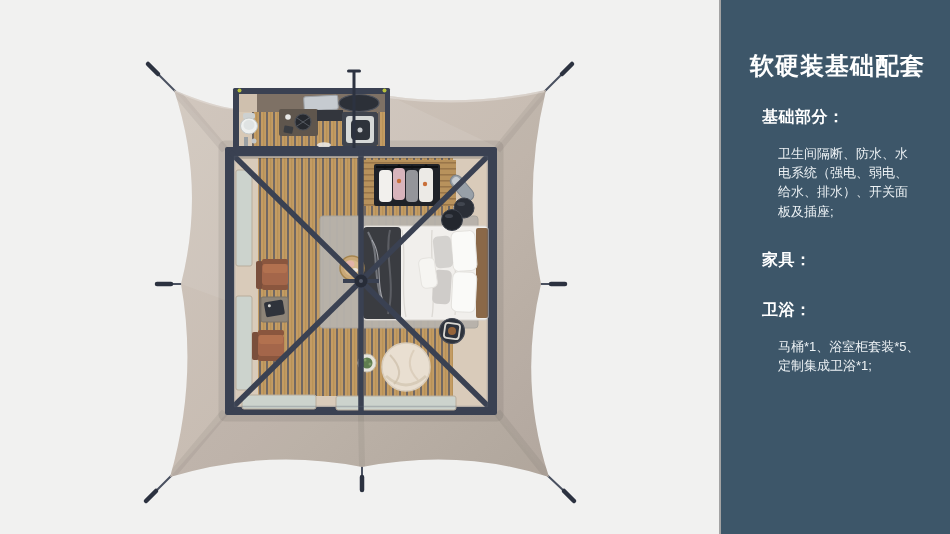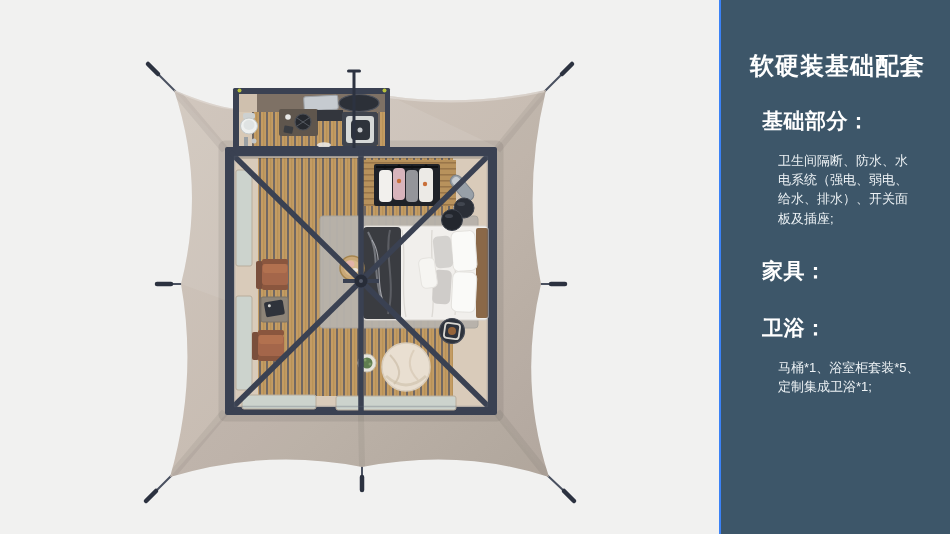--- a/index.html
+++ b/index.html
@@ -9,29 +9,29 @@
     font-family:"Liberation Sans","DejaVu Sans",sans-serif;
   }
   .stage{position:relative;width:950px;height:534px;background:var(--bg,#f1f1f0)}
   .scene{position:absolute;left:0;top:0;width:719px;height:534px}
   .scene svg{display:block}
   .sidebar{
     position:absolute;top:0;right:0;width:231px;height:534px;
     background:var(--sidebar-bg,#3d5669);
     color:var(--sidebar-text,#f4f7f9);
     box-sizing:border-box;
-    border-left:2px solid #3b82f6;
+    border-left:2px solid #a3a3a3;
   }
   .panel-title{
     margin:50px 14px 0 18px;text-align:center;
     font-size:24px;font-weight:700;letter-spacing:1px;color:#ffffff;
   }
   .sections{margin:25px 14px 0 41px}
   .section{margin-bottom:29px}
-  .section h3{margin:0 0 5px 0;font-size:21px;font-weight:700;color:#ffffff;letter-spacing:.5px}
+  .section h3{margin:0 0 5px 0;font-size:16px;font-weight:700;color:#ffffff;letter-spacing:.5px}
   .section p{margin:16px;font-size:13px;line-height:1.48;color:#edf2f5}
 </style>
 </head>
 <body>
 
 <div class="stage">
 
   <div class="scene">
     <svg width="719" height="534" viewBox="0 0 719 534" xmlns="http://www.w3.org/2000/svg">
       <defs>

